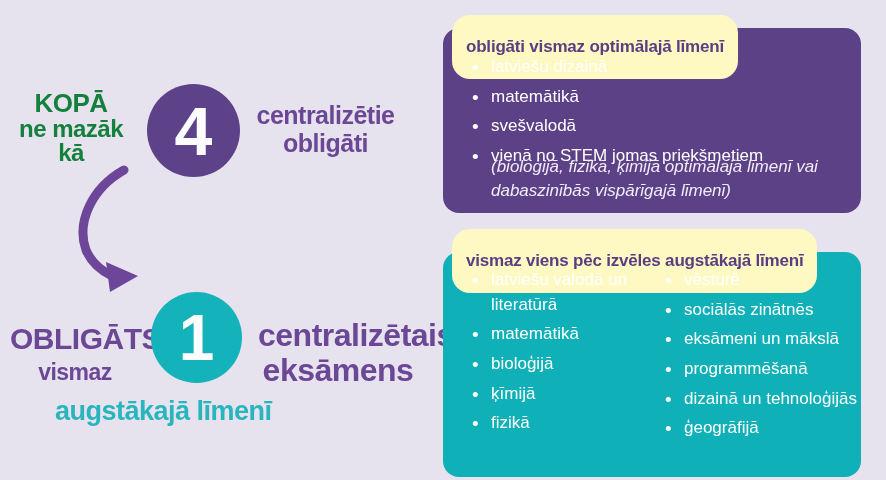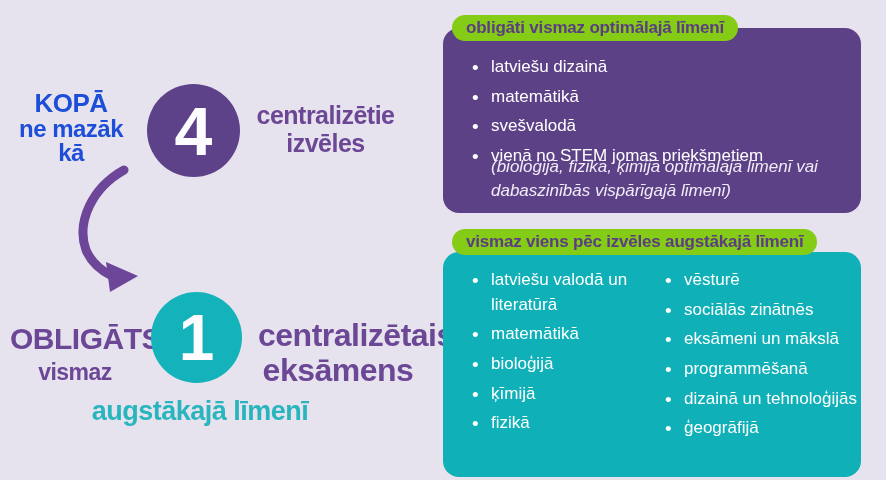--- a/index.html
+++ b/index.html
@@ -9,21 +9,21 @@
   }
   .stage{
     position:relative;
     width:886px;height:480px;
     background:#e7e3ee;
     overflow:hidden;
   }
   
   .kopa-label{
     position:absolute;left:6px;top:90px;width:130px;
-    text-align:center;color:#1d4ed8;font-weight:bold;
+    text-align:center;color:#15803d;font-weight:bold;
     font-size:24px;line-height:1.02;letter-spacing:-0.5px;
   }
   .kopa-label .line1{font-size:26px;}
   .num-circle{
     position:absolute;border-radius:50%;
     display:flex;align-items:center;justify-content:center;
     color:#fdfcfe;font-weight:bold;
   }
   .circle-4{left:147px;top:84px;width:93px;height:93px;background:#5d4189;font-size:68px;}
   .circle-1{left:151px;top:292px;width:91px;height:91px;background:#14b2ba;font-size:64px;}
@@ -38,35 +38,35 @@
     font-size:23px;line-height:1.25;letter-spacing:-0.5px;
   }
   .obligats-label .line1{font-size:30px;}
   .caption-1{
     position:absolute;left:258px;top:318px;width:160px;
     text-align:center;color:#6b4795;font-weight:bold;
     font-size:32px;line-height:1.1;letter-spacing:-0.5px;
   }
   .sub-caption{
     position:absolute;left:55px;top:396px;width:290px;
-    text-align:center;color:#29b5bd;font-weight:bold;
+    text-align:left;color:#29b5bd;font-weight:bold;
     font-size:27px;letter-spacing:-0.5px;
   }
   .arrow-svg{position:absolute;left:70px;top:164px;}
   
   .big-box{
     position:absolute;left:443px;width:418px;border-radius:16px;
   }
   .purple-box{top:28px;height:185px;background:#5d4187;}
   .teal-box{top:252px;height:225px;background:#0fb0b8;}
   .pill{
     position:absolute;
-    background:#84cc16;border-radius:18px;
+    background:#fef9c3;border-radius:18px;
     color:#5b3d82;font-weight:bold;font-size:17px;
-    padding:3px 14px;white-space:nowrap;
+    padding:22px 14px;white-space:nowrap;
     letter-spacing:-0.2px;
   }
   .pill-1{left:452px;top:15px;}
   .pill-2{left:452px;top:229px;}
   ul.bullets{
     list-style:none;margin:0;padding:0;
     color:#ffffff;font-size:17px;line-height:1.45;
   }
   ul.bullets li{
     position:relative;padding-left:21px;margin-bottom:5px;
@@ -91,21 +91,21 @@
   <div class="kopa-label">
     <div class="line1">KOPĀ</div>
     <div>ne mazāk</div>
     <div>kā</div>
   </div>
 
   <div class="num-circle circle-4">
     <span>4</span>
   </div>
 
-  <div class="caption-4">centralizētie izvēles</div>
+  <div class="caption-4">centralizētie obligāti</div>
 
   <svg class="arrow-svg" width="90" height="130" viewBox="0 0 90 130">
     <path d="M54,6 C22,24 6,58 16,86 C21,98 30,106 42,112" fill="none" stroke="#6d4699" stroke-width="9" stroke-linecap="round"></path>
     <path d="M36,98 L68,112 L40,128 Z" fill="#6d4699"></path>
   </svg>
 
   <div class="obligats-label">
     <div class="line1">OBLIGĀTS</div>
     <div>vismaz</div>
   </div>

